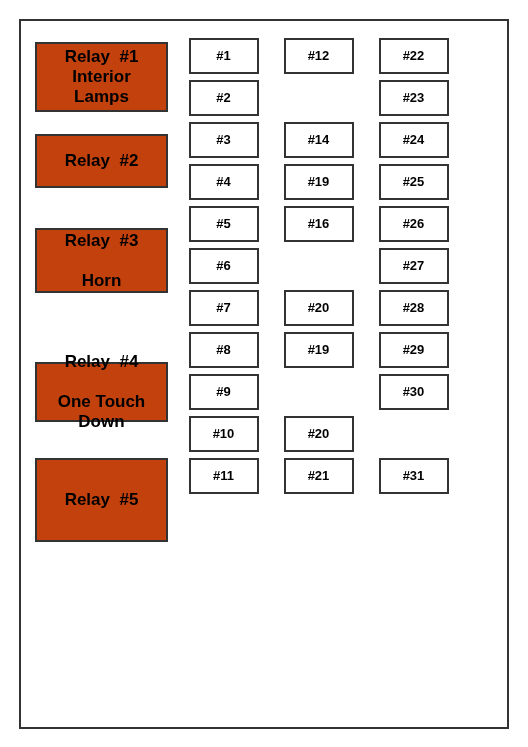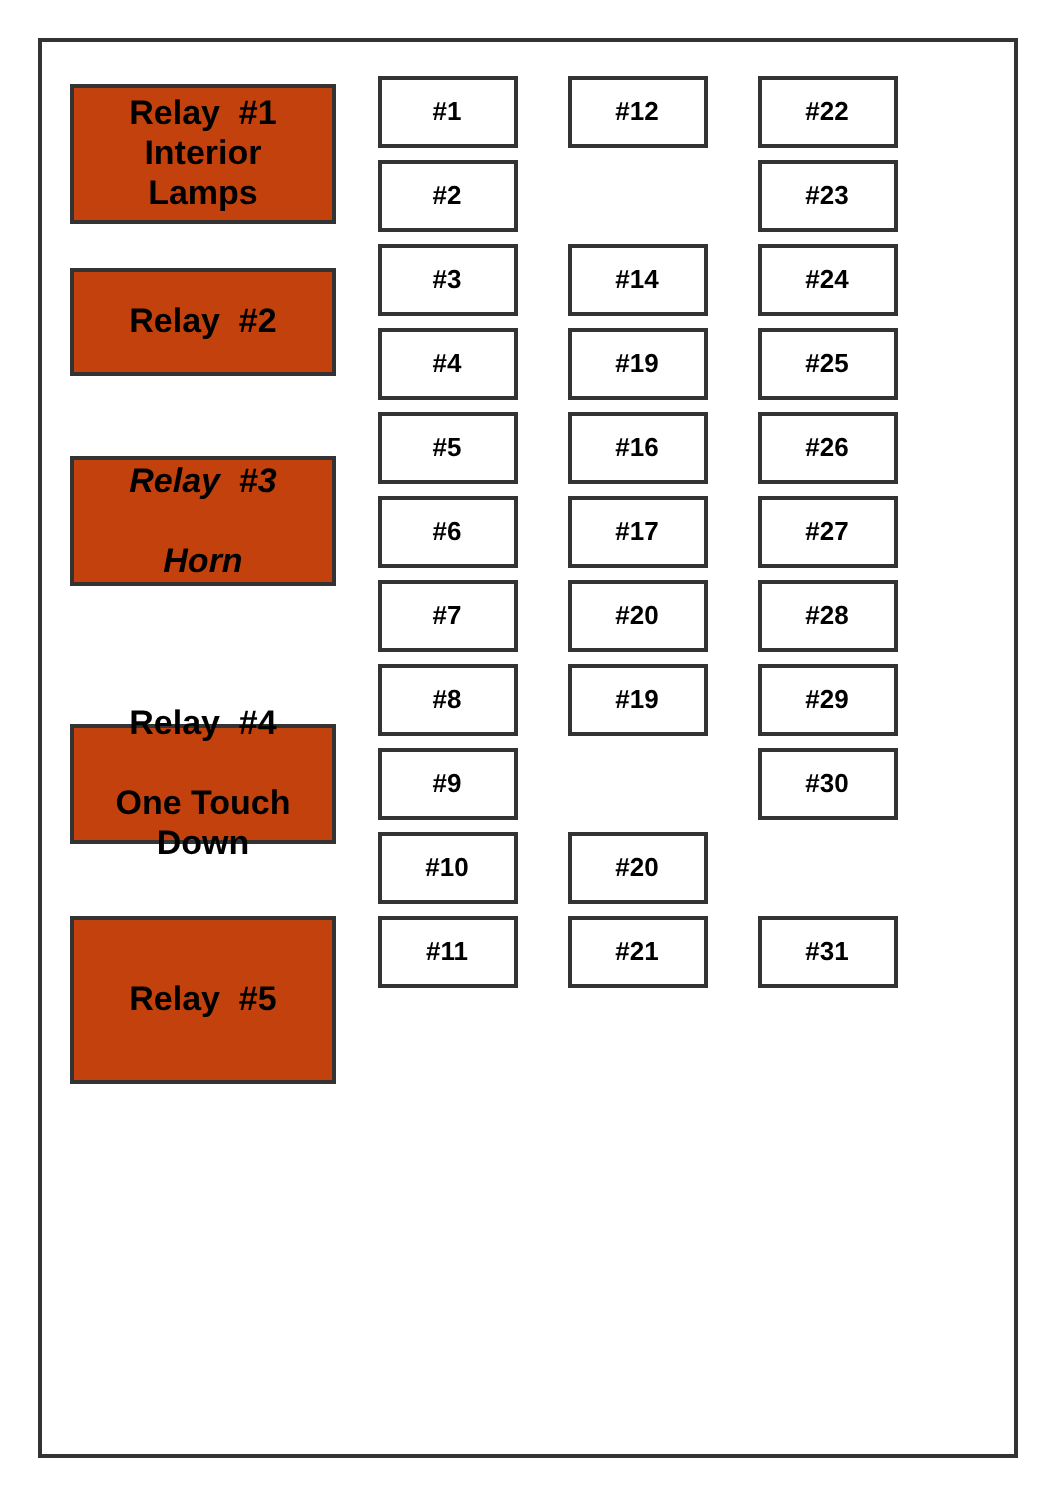--- a/index.html
+++ b/index.html
@@ -54,21 +54,21 @@
     .fuse-cell {
       display: flex;
       align-items: center;
       justify-content: center;
     }
     
     .relay1 { grid-column: 1; grid-row: 1 / 3; align-self: center; height: 70px; margin: 3px 8px 3px 4px; }
     
     .relay2 { grid-column: 1; grid-row: 3 / 5; align-self: center; height: 54px; margin: 3px 8px 3px 4px; }
     
-    .relay3 { grid-column: 1; grid-row: 5 / 8; align-self: center; height: 65px; margin: 3px 8px 13px 4px; font-style: italic; }
+    .relay3 { grid-column: 1; grid-row: 5 / 8; align-self: center; height: 65px; margin: 3px 8px 13px 4px; }
     
     .relay4 { grid-column: 1; grid-row: 8 / 11; align-self: center; height: 60px; margin: 3px 8px 3px 4px; }
     
     .relay5 { grid-column: 1; grid-row: 11 / 13; align-self: center; height: 84px; margin: 3px 8px 16px 4px; }
   </style>
 </head>
 <body>
 
 <div class="outer-border">
   <div class="grid-container">
@@ -128,23 +128,20 @@
     <div class="fuse-cell" style="grid-column:3;grid-row:5;">
       <div class="fuse-box">#16</div>
     </div>
     <div class="fuse-cell" style="grid-column:4;grid-row:5;">
       <div class="fuse-box">#26</div>
     </div>
 
     <div class="fuse-cell" style="grid-column:2;grid-row:6;">
       <div class="fuse-box">#6</div>
     </div>
-    <div class="fuse-cell" style="grid-column:3;grid-row:6;">
-      <div class="fuse-box">#17</div>
-    </div>
     <div class="fuse-cell" style="grid-column:4;grid-row:6;">
       <div class="fuse-box">#27</div>
     </div>
 
     <div class="fuse-cell" style="grid-column:2;grid-row:7;">
       <div class="fuse-box">#7</div>
     </div>
     <div class="fuse-cell" style="grid-column:3;grid-row:7;">
       <div class="fuse-box">#20</div>
     </div>

